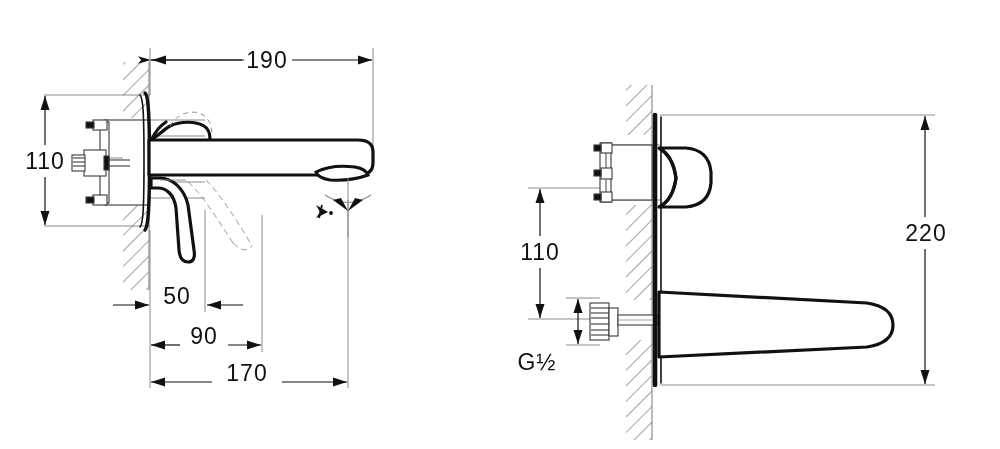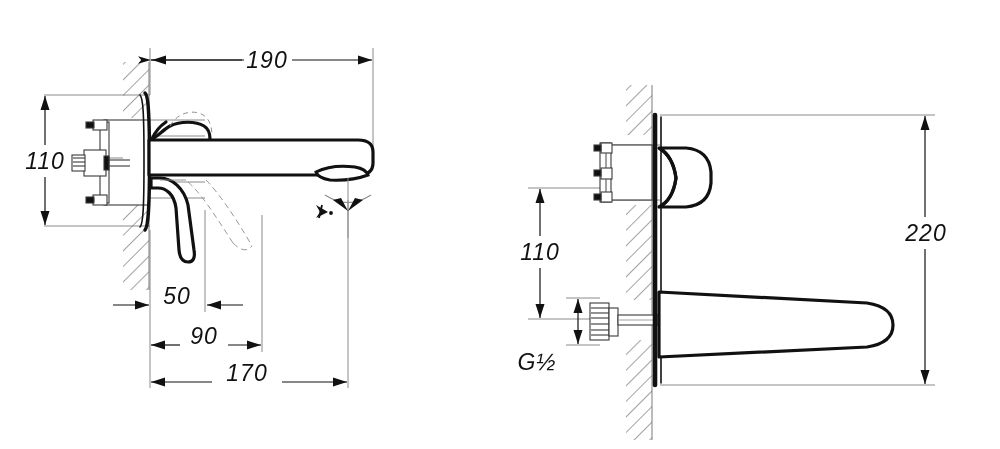--- a/index.html
+++ b/index.html
@@ -10,21 +10,20 @@
   }
   body {
     font-family: "Liberation Sans", sans-serif;
   }
   #canvas {
     position: relative;
     width: 1000px;
     height: 449px;
     background: #ffffff;
     overflow: hidden;
-    font-style: italic;
   }
   #drawing {
     display: block;
     width: 1000px;
     height: 449px;
   }
   .dim-text {
     font-family: "Liberation Sans", sans-serif;
     font-size: 23px;
     fill: #111111;

